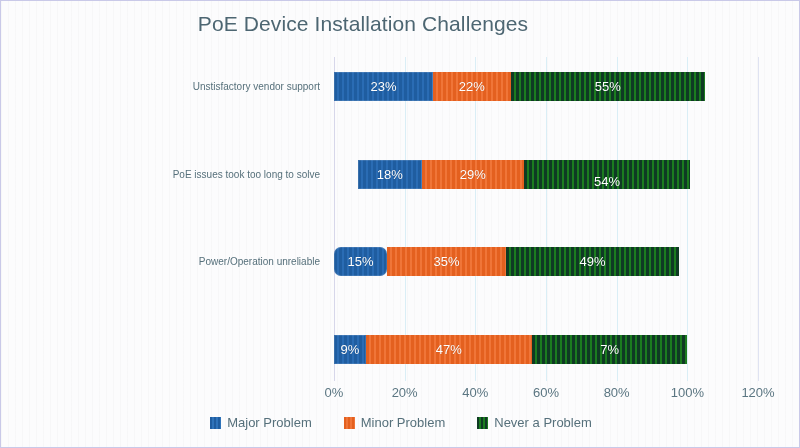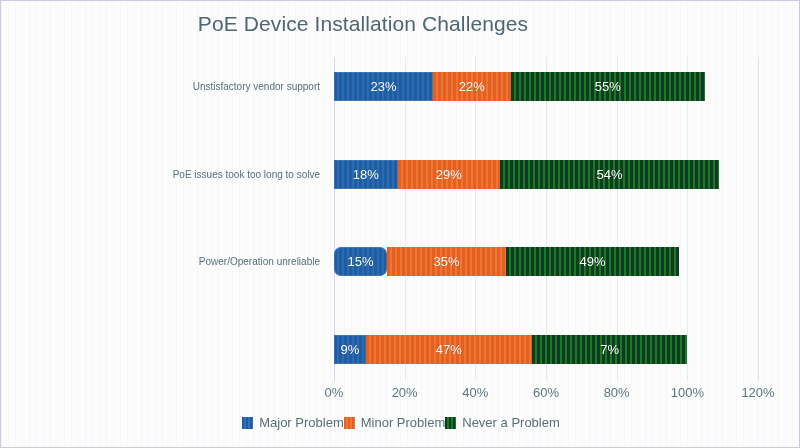--- a/index.html
+++ b/index.html
@@ -147,20 +147,21 @@
 
   
   #legend {
     position: absolute;
     left: 0;
     top: 414px;
     width: 800px;
     display: flex;
     justify-content: center;
     align-items: center;
+    gap: 32px;
   }
   .legend-item {
     display: flex;
     align-items: center;
     gap: 6px;
   }
   .legend-swatch {
     width: 11px;
     height: 12px;
     flex: 0 0 auto;
@@ -205,29 +206,29 @@
             <span class="seg-label">23%</span>
           </div>
           <div class="seg minor" style="width: 77.7333px;">
             <span class="seg-label">22%</span>
           </div>
           <div class="seg never" style="width: 194.333px;">
             <span class="seg-label">55%</span>
           </div>
         </div>
       </div>
-      <div class="bar-row" style="top: 103px;">
+      <div class="bar-row" style="top: 103px; margin-left: 24px;">
         <div class="bar-track">
           <div class="seg major" style="width: 63.6px;">
             <span class="seg-label">18%</span>
           </div>
           <div class="seg minor" style="width: 102.467px;">
             <span class="seg-label">29%</span>
           </div>
-          <div class="seg never" style="width: 219px;">
+          <div class="seg never" style="width: 166px; align-items: flex-end;">
             <span class="seg-label">54%</span>
           </div>
         </div>
       </div>
       <div class="bar-row" style="top: 190px;">
         <div class="bar-track">
           <div class="seg major" style="width: 53px; border-radius: 7px;">
             <span class="seg-label">15%</span>
           </div>
           <div class="seg minor" style="width: 119px;">

